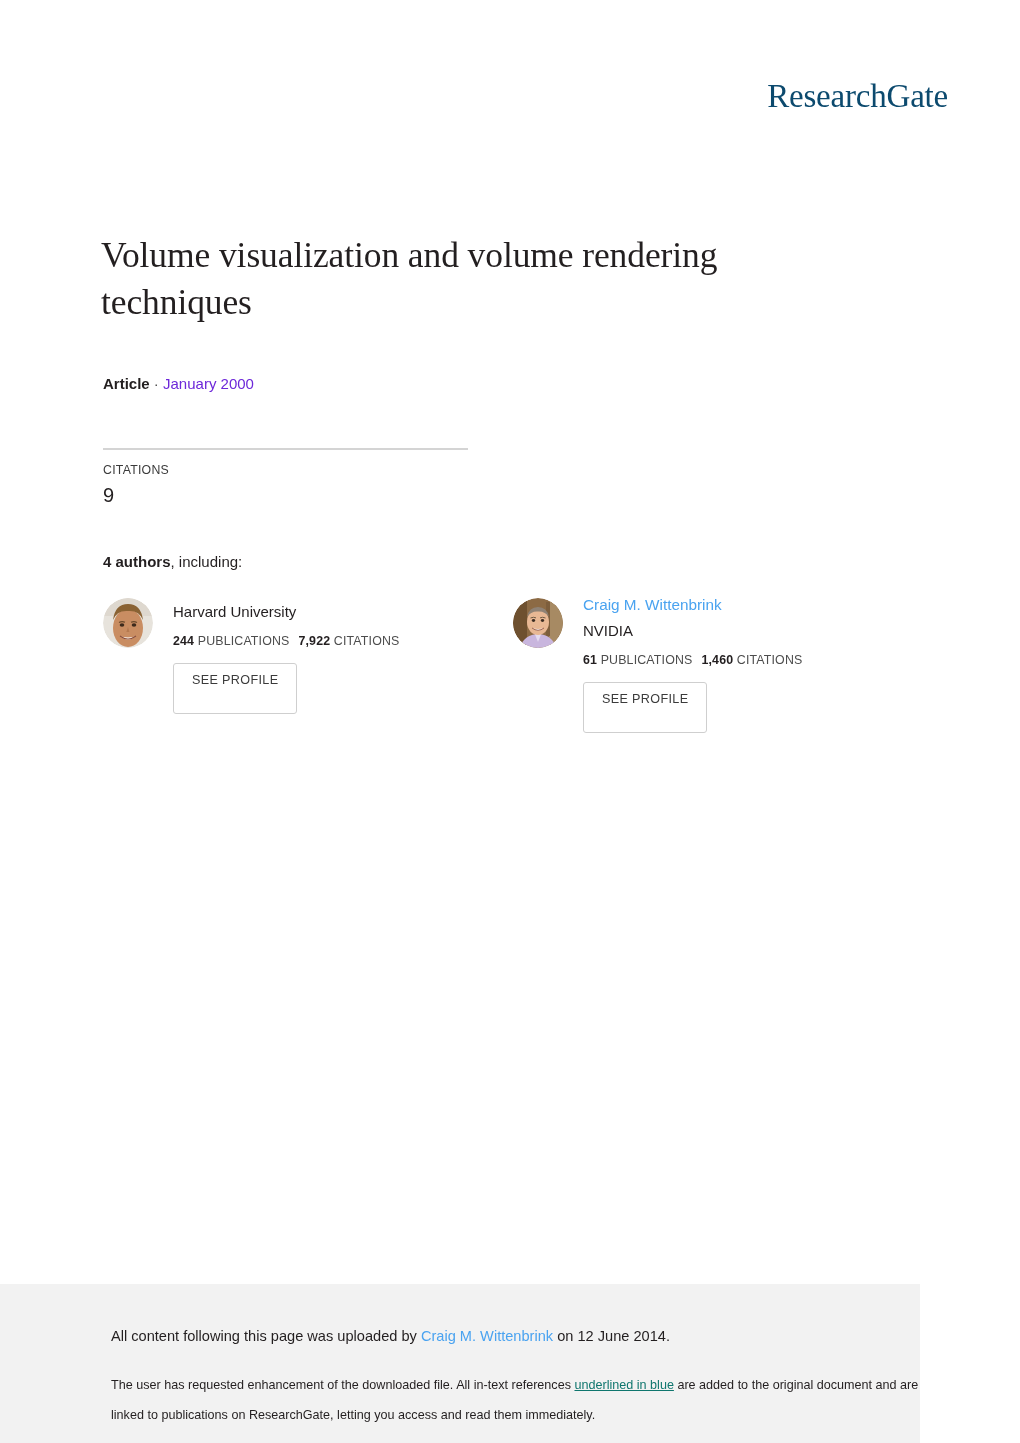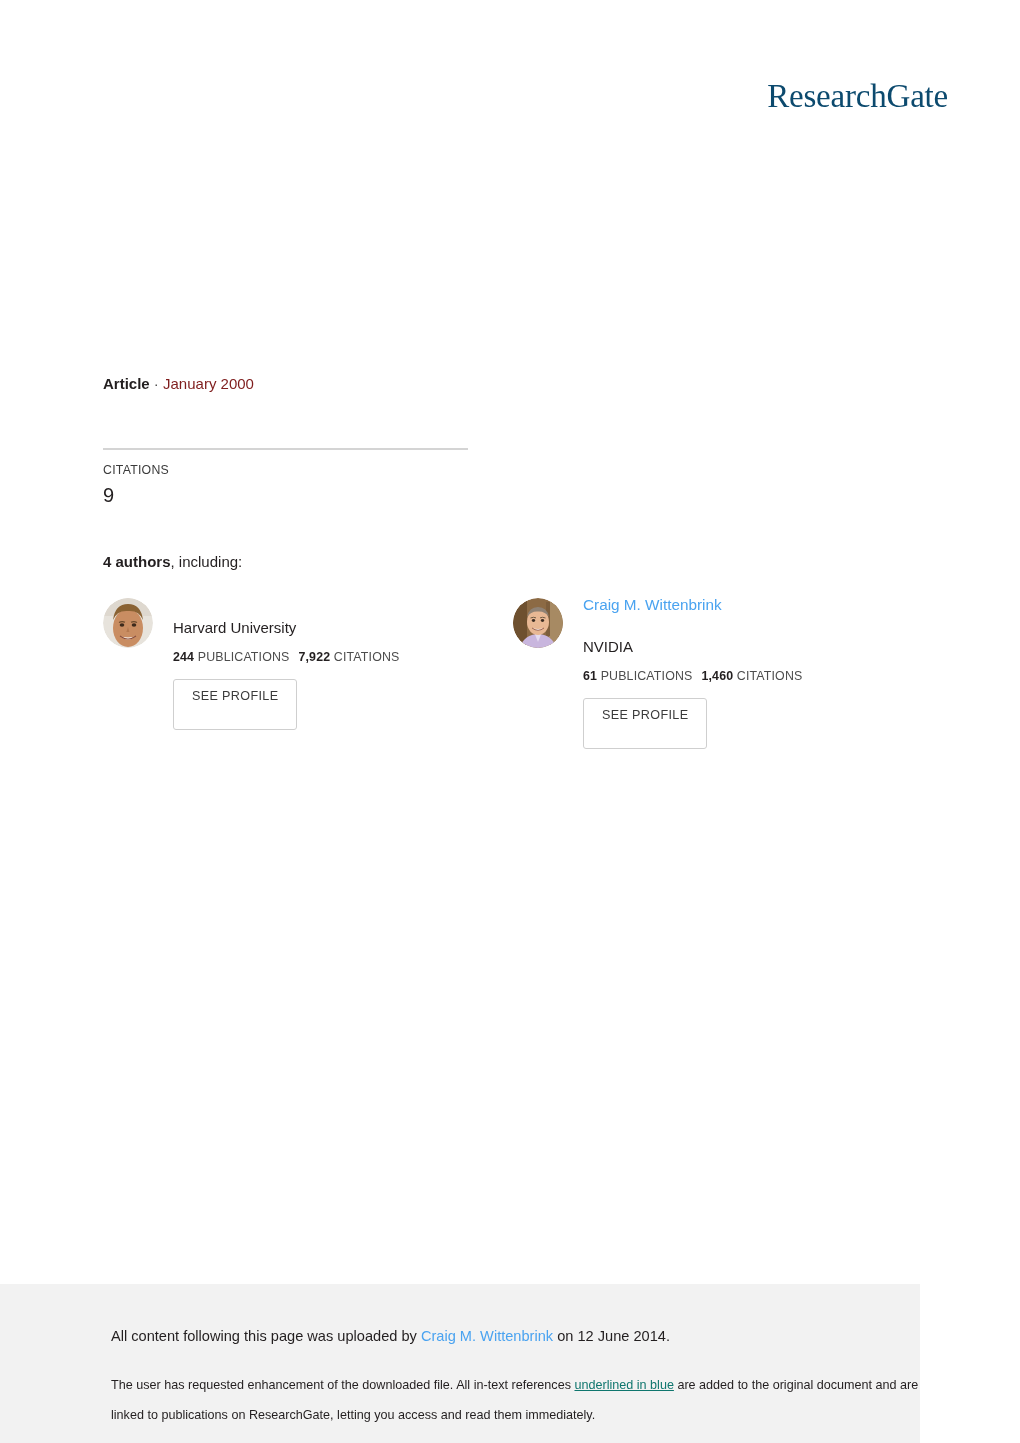--- a/index.html
+++ b/index.html
@@ -71,21 +71,21 @@
   .article-meta {
     position: absolute;
     top: 375px;
     left: 103px;
     font-size: 15px;
     color: #231f20;
     white-space: nowrap;
   }
   .article-meta .type { font-weight: bold; }
   .article-meta .sep { color: #4d4d4d; }
-  .article-meta .date { color: #7f1d1d; }
+  .article-meta .date { color: #6d28d9; }
 
   
   .stats {
     position: absolute;
     top: 448px;
     left: 103px;
     width: 775px;
     height: 70px;
   }
   .stat-col {
@@ -159,21 +159,21 @@
     top: 0;
     width: 320px;
   }
   .author-name {
     font-size: 15.3px;
     color: #4aa3f0;
     line-height: 1.25;
     white-space: nowrap;
   }
   .author-affil {
-    margin-top: 24px;
+    margin-top: 8px;
     font-size: 15px;
     color: #231f20;
     line-height: 1.2;
     white-space: nowrap;
   }
   .author-stats {
     margin-top: 13px;
     font-size: 12.4px;
     color: #4d4d4d;
     letter-spacing: 0.15px;
@@ -234,20 +234,21 @@
   }
 </style>
 </head>
 <body>
 
 <div class="page">
 
   <div class="brand">ResearchGate</div>
 
 
+  <h1 class="pub-title">Volume visualization and volume rendering techniques</h1>
 
   <div class="article-meta">
     <span class="type">Article</span>
     <span class="sep">·</span>
     <span class="date">January 2000</span>
   </div>
 
   <div class="stats">
     <div class="stat-col c1">
       <div class="stat-rule"></div>

